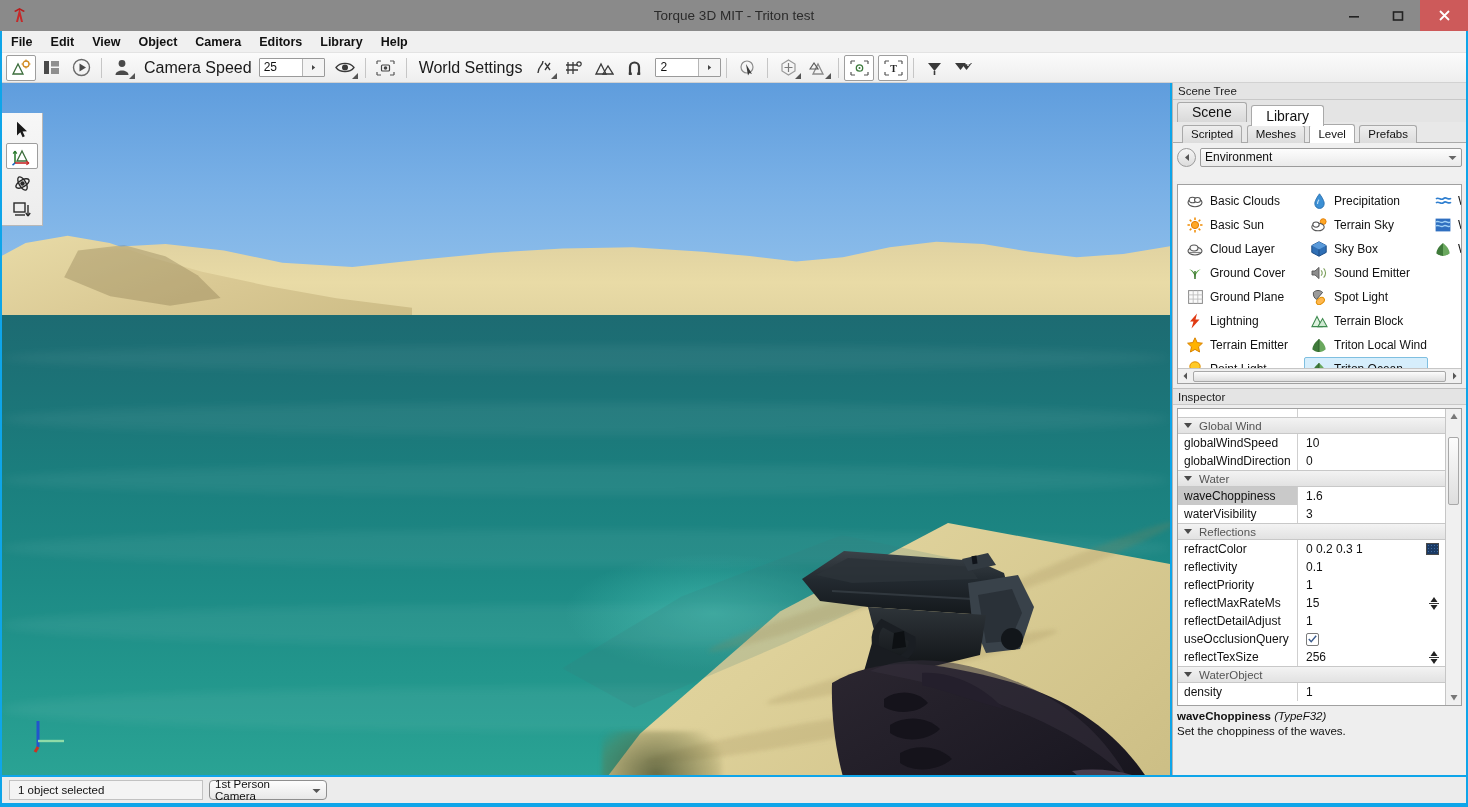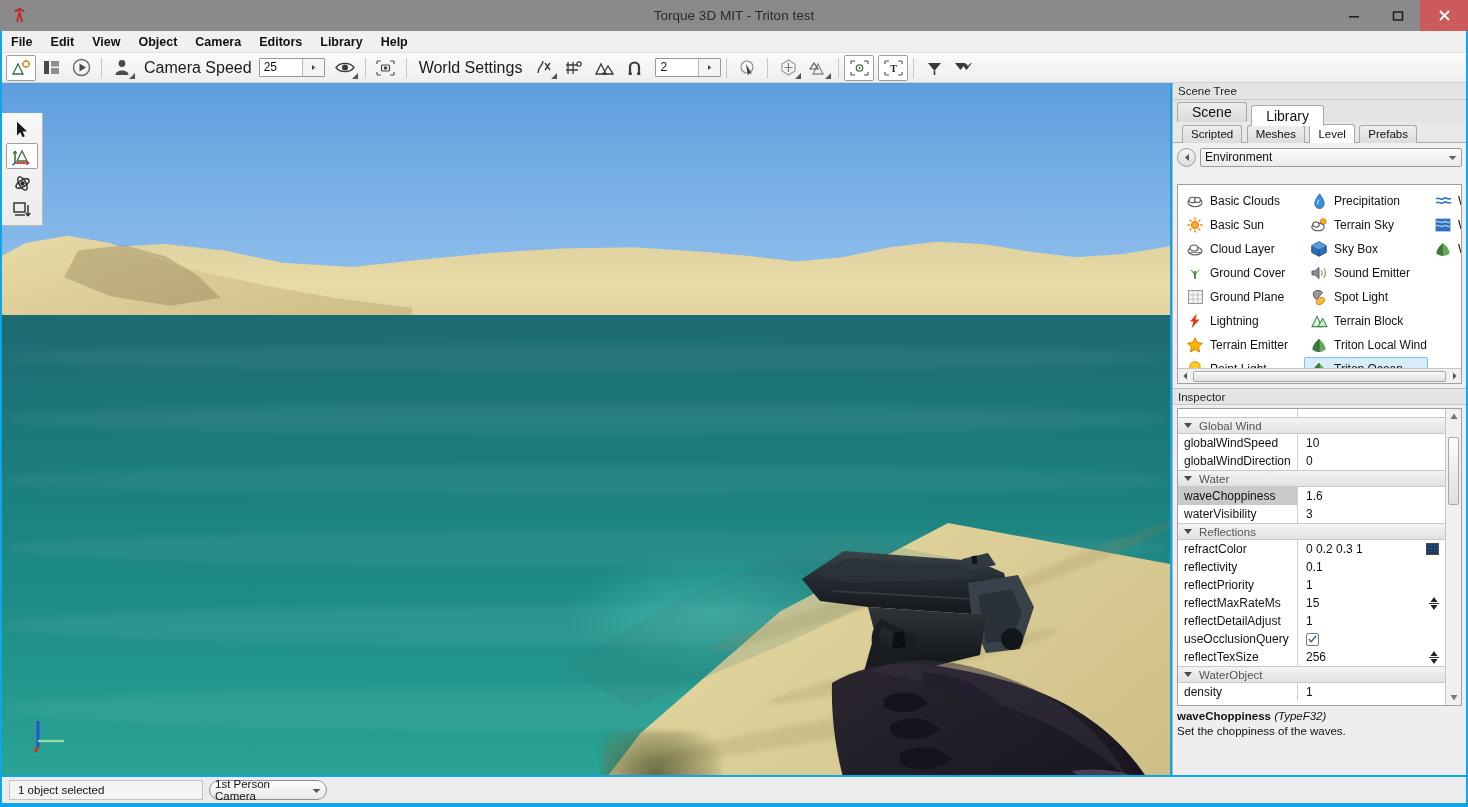--- a/index.html
+++ b/index.html
@@ -284,21 +284,21 @@
     flex: 1; height: 20px; background: #f4f4f4; border: 1px solid #c2c2c2;
     font-size: 11.5px; color: #111; line-height: 18px; padding-left: 5px;
     overflow: hidden; white-space: nowrap;
   }
   #status-count {
     width: 194px; height: 20px; background: #f4f4f4; border: 1px solid #c2c2c2;
     font-size: 11.5px; color: #111; line-height: 18px; padding-left: 8px; margin-left: 3px;
   }
   #cam-dd {
     width: 118px; height: 20px; margin-left: 6px;
-    background: linear-gradient(#fdfdfd,#e8e8e8); border: 1px solid #8f8f8f; border-radius: 10px;
+    background: linear-gradient(#fdfdfd,#e8e8e8); border: 1px solid #8f8f8f; border-radius: 4px;
     font-size: 11.5px; color: #111; display: flex; align-items: center;
     justify-content: space-between; padding: 0 5px;
   }
 </style>
 </head>
 <body>
 
 <div id="app">
 
   <div id="titlebar">

